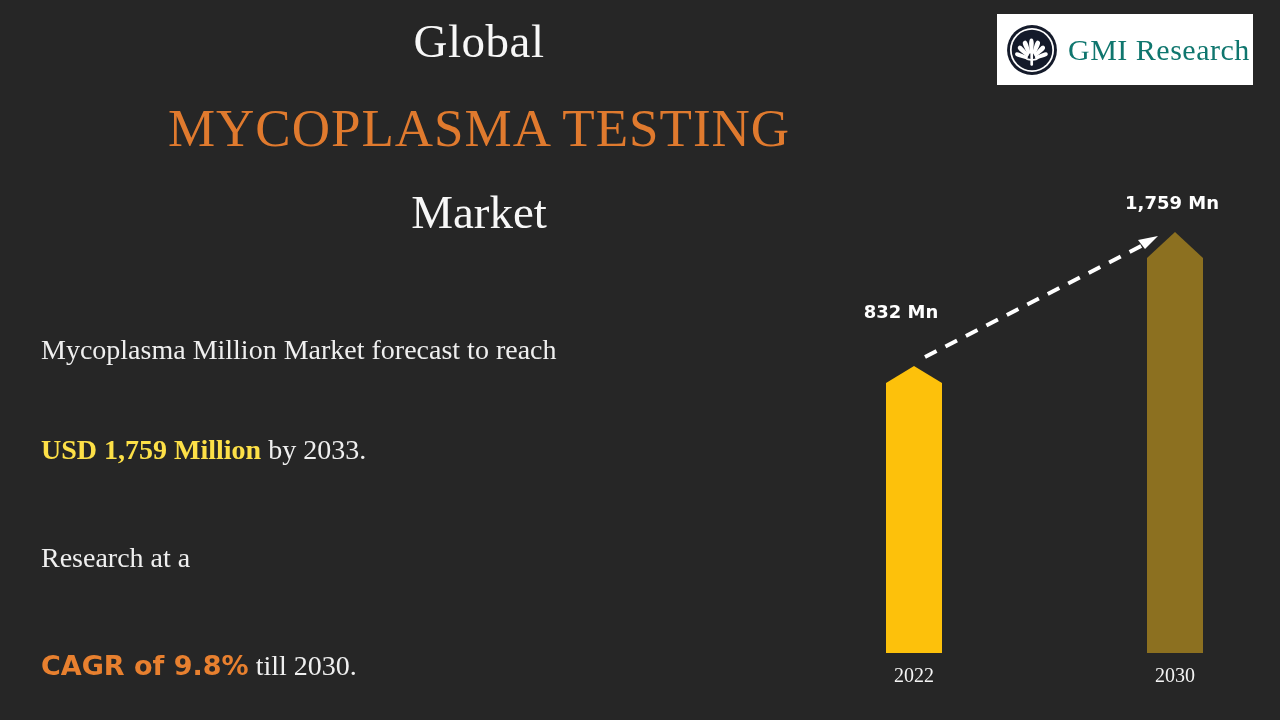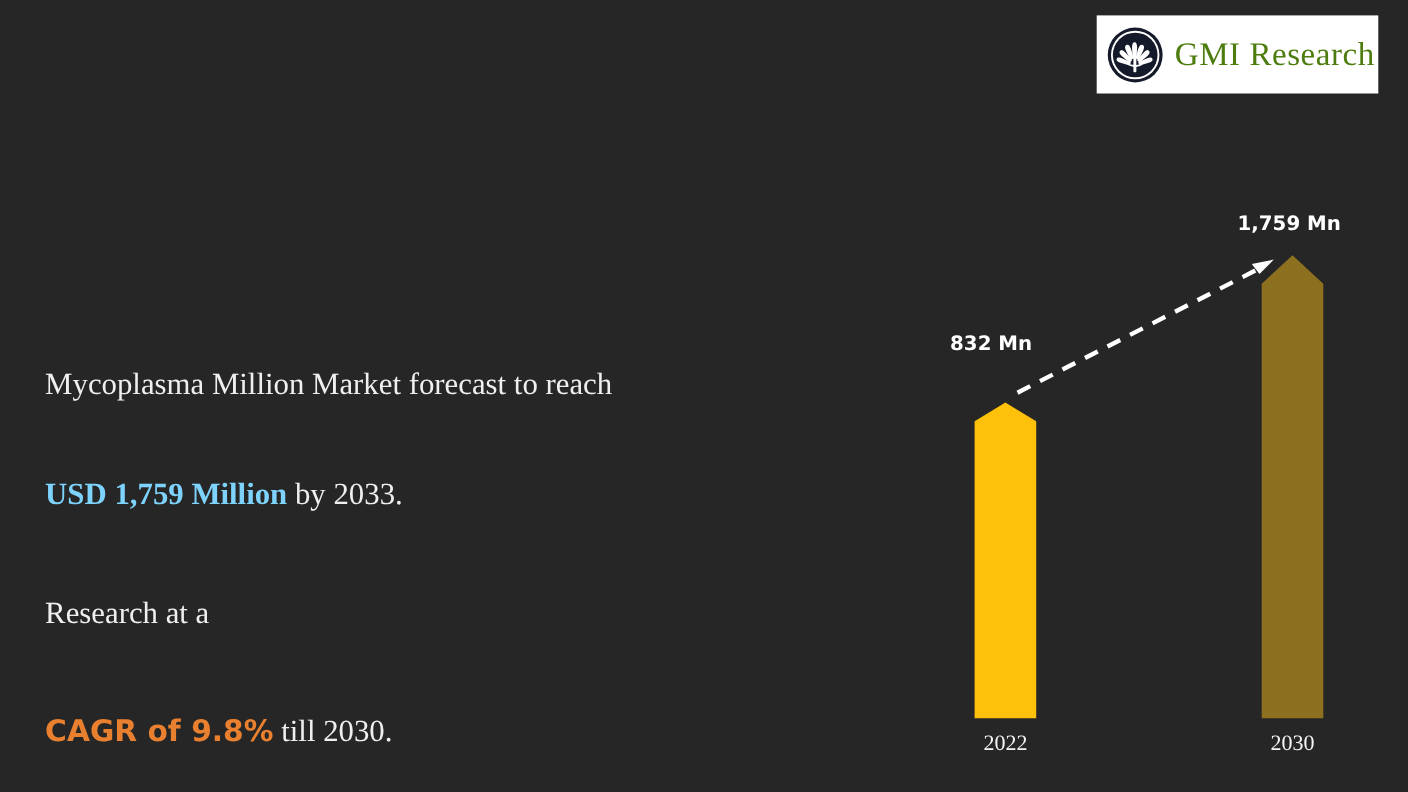--- a/index.html
+++ b/index.html
@@ -31,21 +31,21 @@
     box-sizing: border-box;
   }
   .logo-mark {
     width: 58px;
     height: 58px;
     flex: 0 0 58px;
   }
   .logo-text {
     font-family: "Liberation Serif", "DejaVu Serif", serif;
     font-size: 30px;
-    color: #4d7c0f;
+    color: #0f766e;
     letter-spacing: 0.5px;
     margin-left: 7px;
     white-space: nowrap;
   }
 
   
   .headline {
     position: absolute;
     left: 0;
     top: 18px;
@@ -83,21 +83,21 @@
   .copy-line {
     font-size: 28px;
     color: #efefef;
     line-height: 1.0;
     white-space: nowrap;
   }
   .copy-line.gap-a { margin-top: 72px; }
   .copy-line.gap-b { margin-top: 80px; }
   .copy-line.gap-c { margin-top: 80px; }
   .accent-serif {
-    color: #7dd3fc;
+    color: #fde047;
     font-weight: bold;
   }
   .accent-sans {
     color: #e8802f;
     font-weight: bold;
     font-family: "DejaVu Sans", "Liberation Sans", sans-serif;
     font-size: 27px;
   }
 
   
@@ -141,20 +141,25 @@
         <path d="M21 56 q1.2 -3.6 9 -0.4 l13.4 5.6 -2 5.2 -14.6 -4.2 q-7.4 -2.4 -5.8 -6.2 z"></path>
         <path d="M77 56 q-1.2 -3.6 -9 -0.4 l-13.4 5.6 2 5.2 14.6 -4.2 q7.4 -2.4 5.8 -6.2 z"></path>
         <rect x="47.2" y="54" width="4.6" height="23" rx="1.4"></rect>
         <path d="M49.5 66 q-7 -2 -12 -1.5 q5 4.4 12 4.2 z"></path>
         <path d="M50.5 66 q7 -2 12 -1.5 q-5 4.4 -12 4.2 z"></path>
       </g>
     </svg>
     <span class="logo-text">GMI Research</span>
   </div>
 
+  <div class="headline">
+    <div class="line-top">Global</div>
+    <div class="line-main">MYCOPLASMA TESTING</div>
+    <div class="line-bottom">Market</div>
+  </div>
 
   <div class="body-copy">
     <div class="copy-line">Mycoplasma Million Market forecast to reach</div>
     <div class="copy-line gap-a"><span class="accent-serif">USD 1,759 Million</span><span> by 2033.</span></div>
     <div class="copy-line gap-b">Research at a</div>
     <div class="copy-line gap-c"><span class="accent-sans">CAGR of 9.8%</span><span> till 2030.</span></div>
   </div>
 
   <div class="chart">
     <svg width="430" height="530" viewBox="0 0 430 530">

